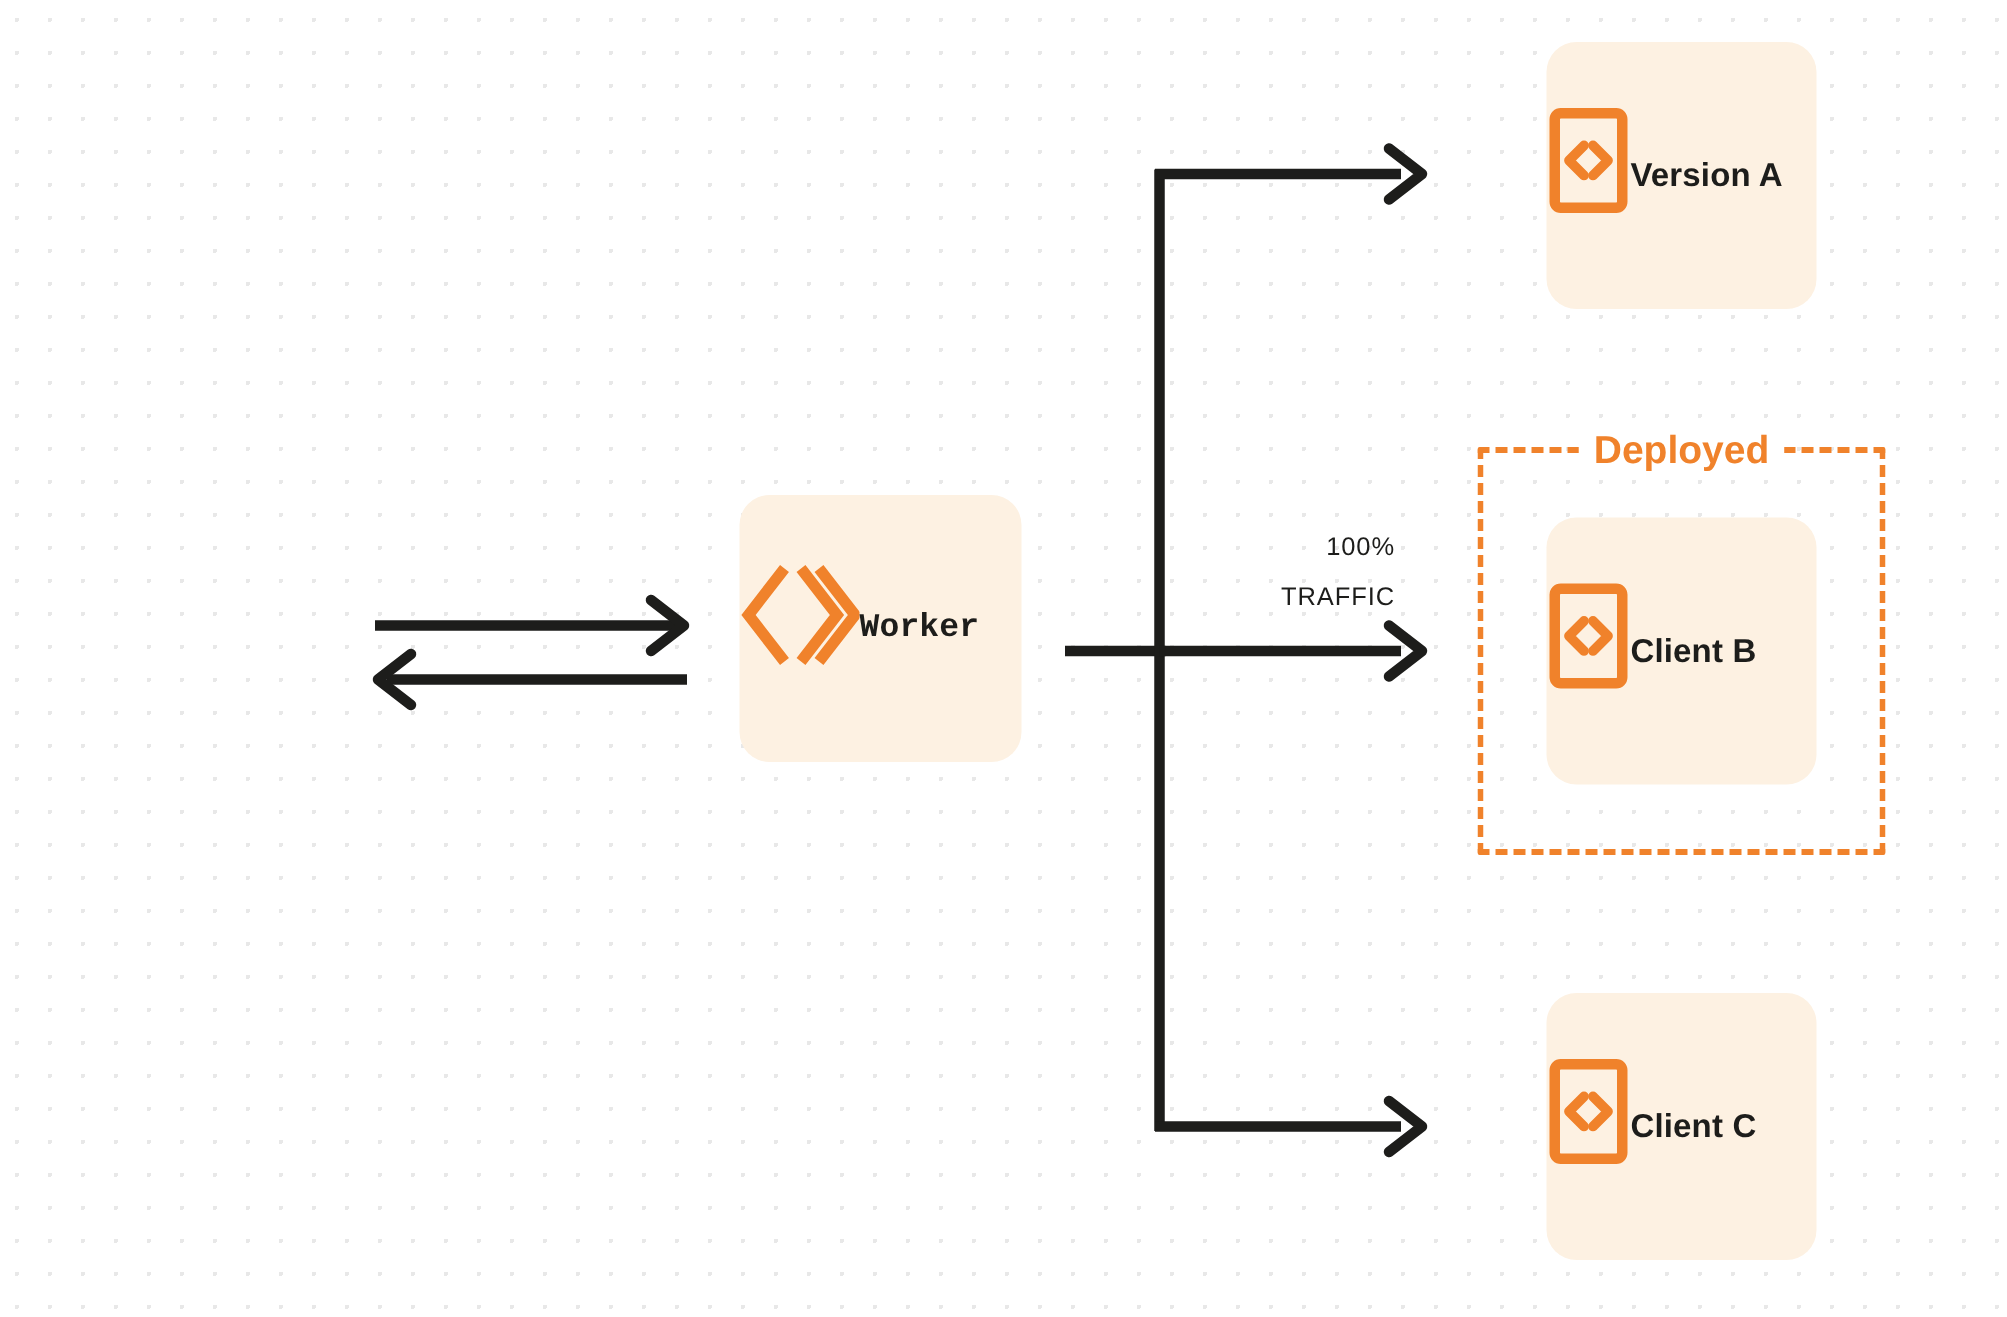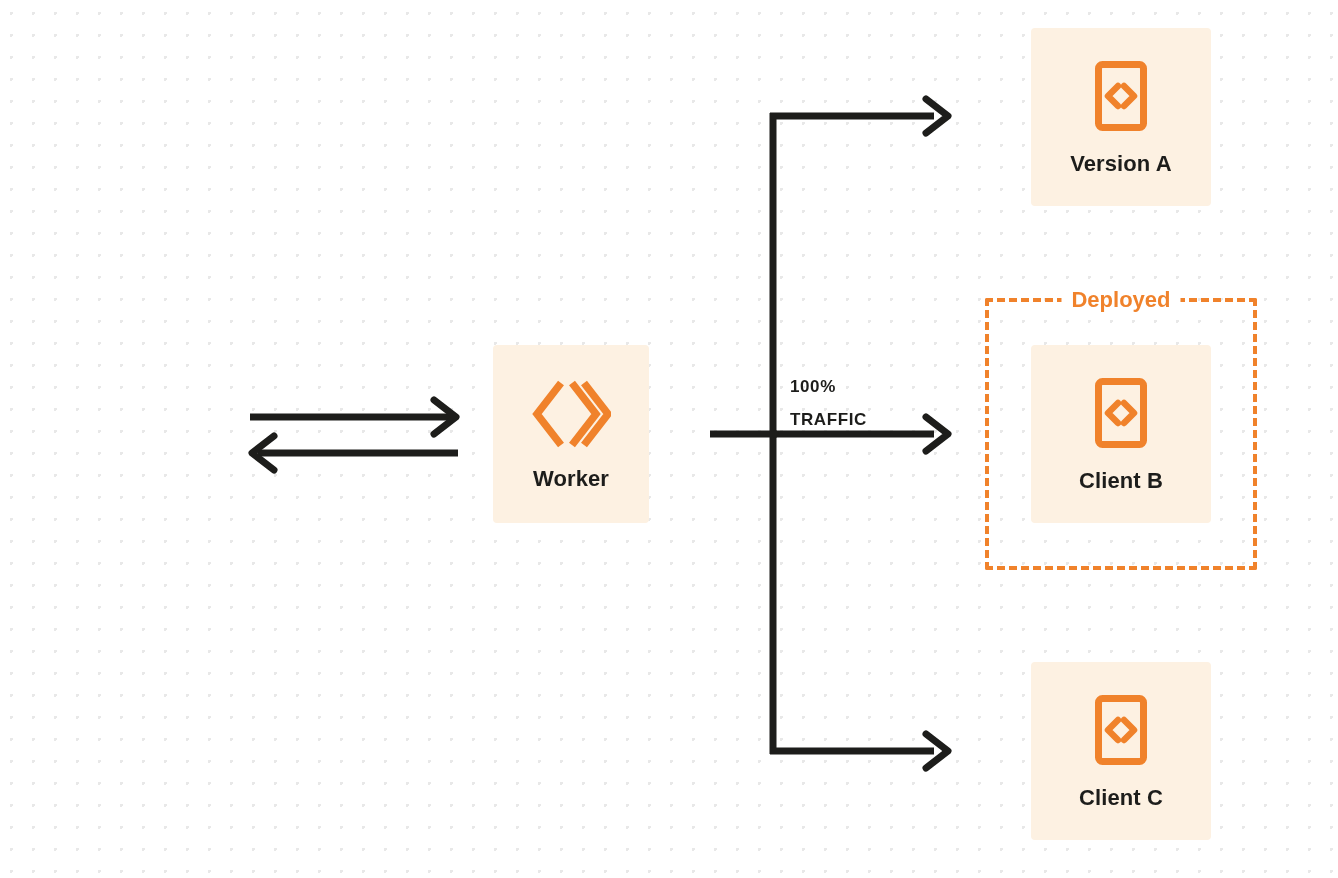--- a/index.html
+++ b/index.html
@@ -20,25 +20,24 @@
     height: 878px;
     background-color: #ffffff;
     background-image: radial-gradient(circle at 1px 1px, #e8e8e8 1.6px, transparent 1.7px);
     background-size: 22px 22px;
     background-position: 10px 12px;
   }
 
   
   .node {
     position: absolute;
-    border-radius: 4px;
+    border-radius: 20px;
     display: flex;
-    flex-direction: column;
+    flex-direction: row;
     align-items: center;
-    justify-content: center;
     box-sizing: border-box;
   }
 
   .node-label {
     font-size: 22px;
     font-weight: bold;
     color: #1d1d1b;
     letter-spacing: 0.1px;
     line-height: 1;
     white-space: nowrap;
@@ -49,24 +48,25 @@
     left: 30px;
     top: 345px;
     width: 182px;
     height: 178px;
     background-color: #f3f4f5;
   }
 
   
   #worker-node {
     left: 493px;
-    top: 345px;
-    width: 156px;
+    top: 330px;
+    width: 188px;
     height: 178px;
     background-color: #fdf1e2;
+    font-family: Liberation Mono, monospace;
   }
   #worker-node .node-icon {
     margin-bottom: 18px;
     line-height: 0;
   }
   #worker-node .node-label {
     margin-top: 0;
   }
 
   
@@ -95,36 +95,36 @@
     border-radius: 2px;
     box-sizing: border-box;
   }
   #deployed-label {
     position: absolute;
     left: 50%;
     top: -2px;
     transform: translate(-50%, -50%);
     background-color: #ffffff;
     padding: 0 10px;
-    font-size: 22px;
+    font-size: 26px;
     font-weight: bold;
     color: #f0822b;
     white-space: nowrap;
     line-height: 1.1;
   }
 
   
   #traffic-label {
     position: absolute;
     left: 790px;
-    top: 370px;
+    top: 348px;
     width: 140px;
-    text-align: left;
+    text-align: right;
     font-size: 17px;
-    font-weight: bold;
+    font-weight: normal;
     color: #1d1d1b;
     letter-spacing: 0.6px;
     line-height: 1.95;
   }
   #traffic-label div { white-space: nowrap; }
 
   
   #edges {
     position: absolute;
     left: 0;

